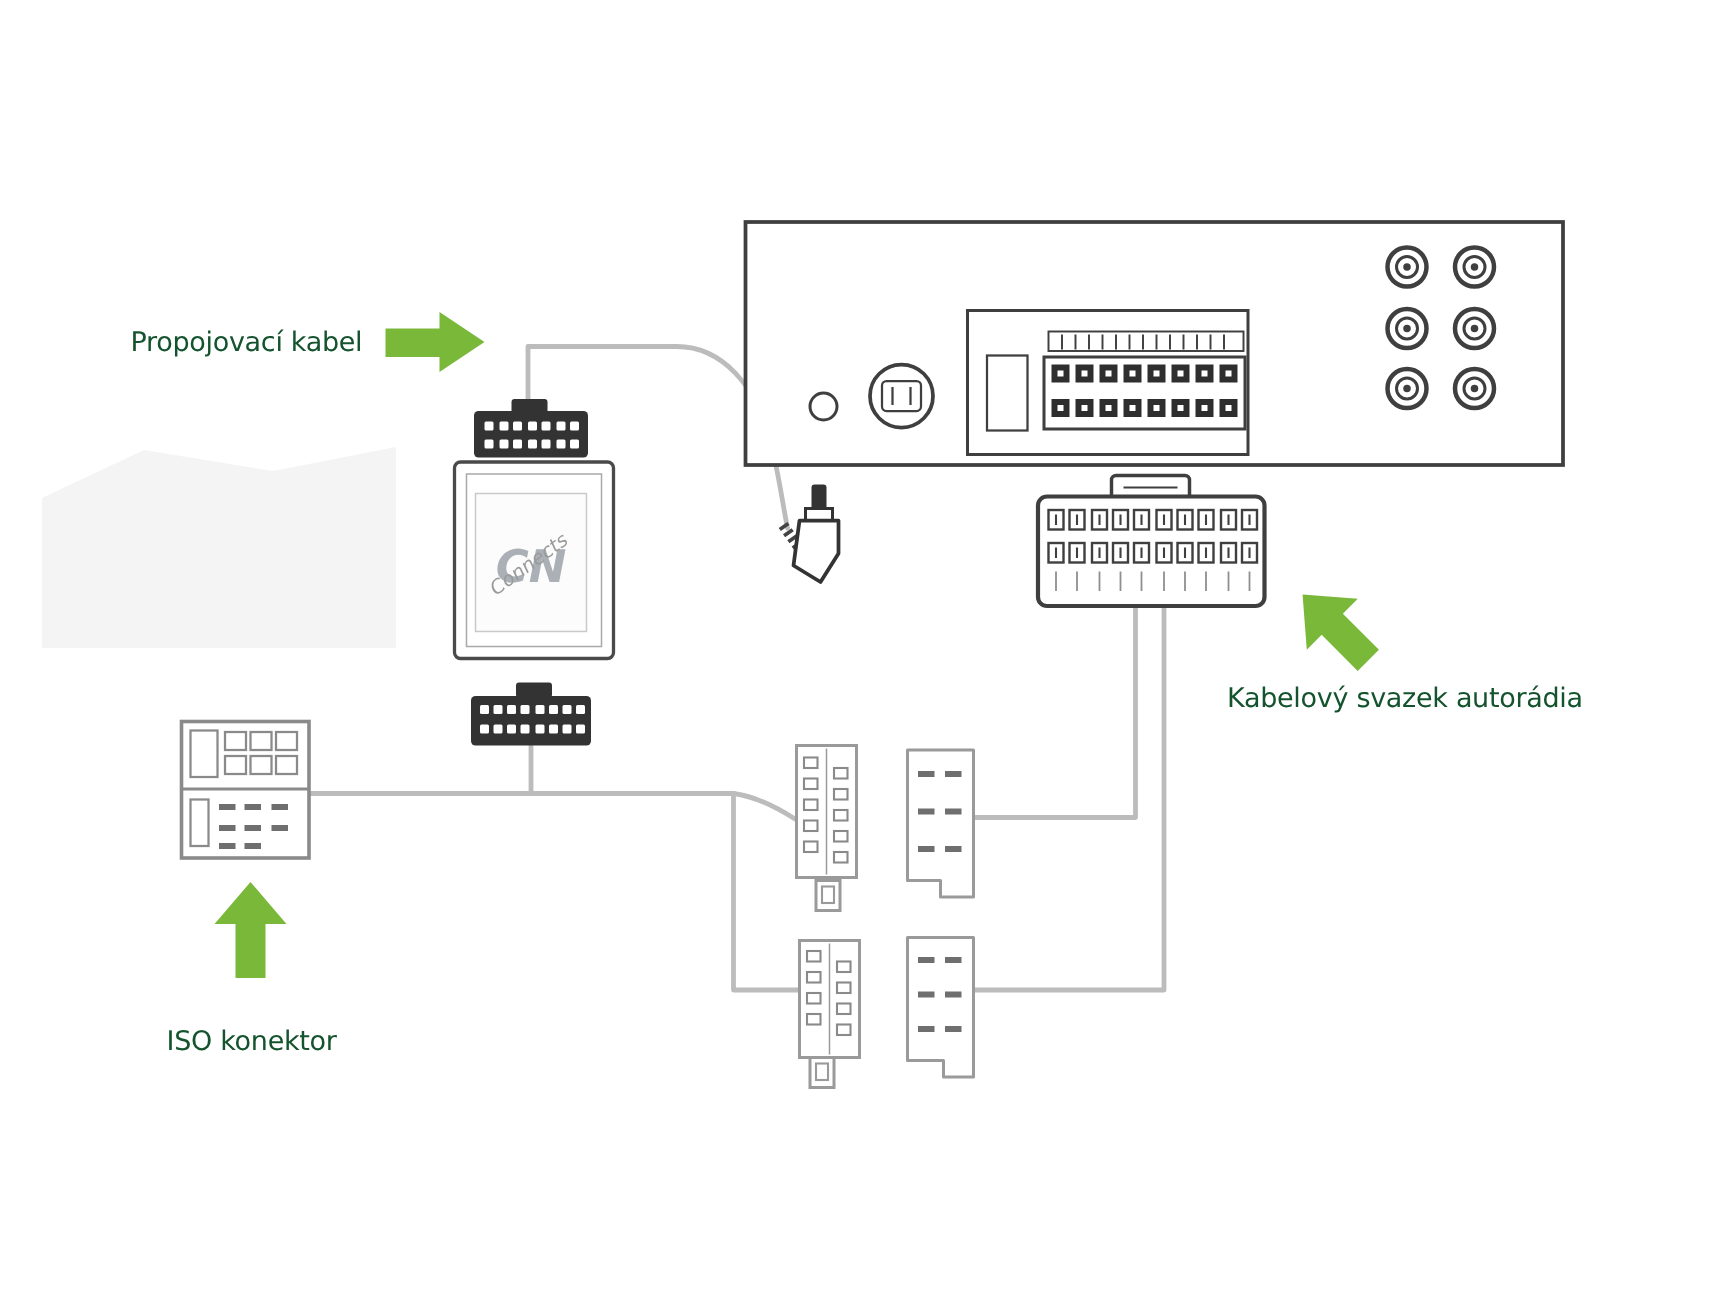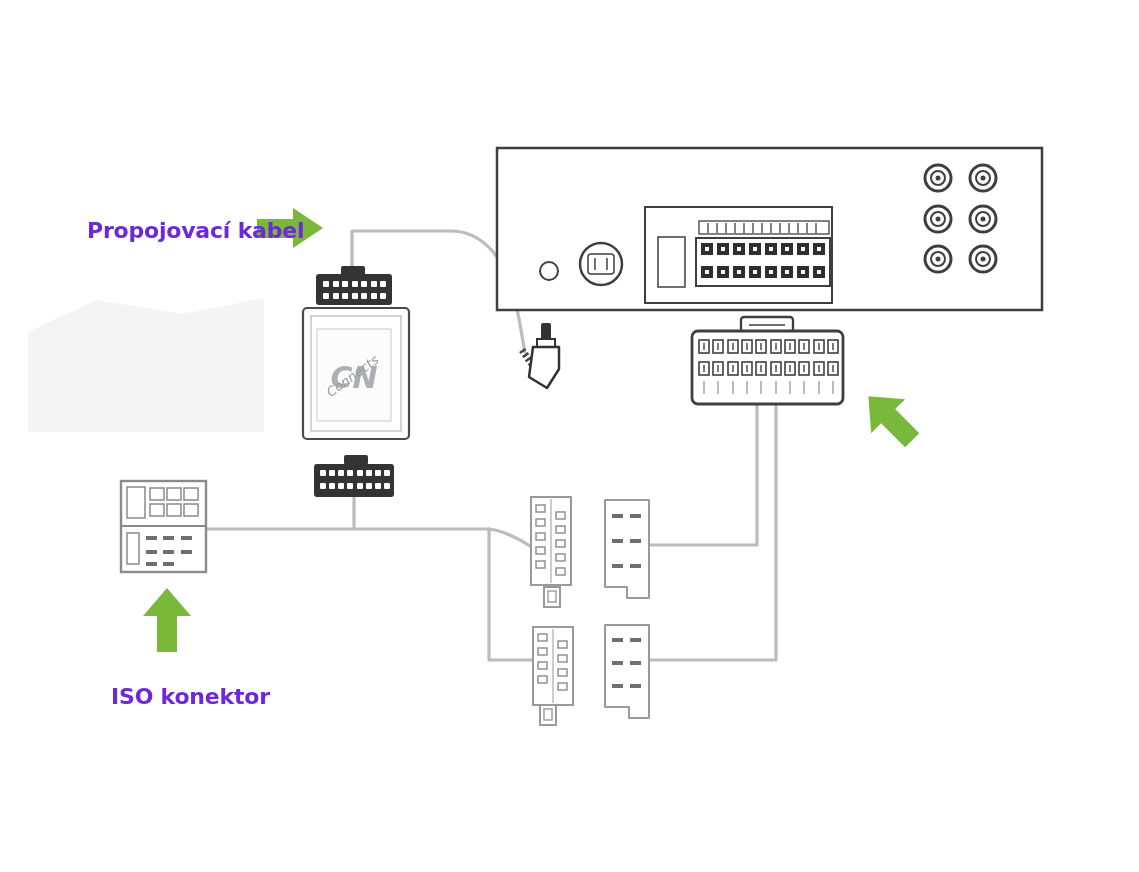--- a/index.html
+++ b/index.html
@@ -1,20 +1,20 @@
 <!DOCTYPE html>
 <html><head>
 <meta charset="utf-8">
 <style>
   * { margin:0; padding:0; box-sizing:border-box; }
   body { background:#ffffff; font-family:"DejaVu Sans","Liberation Sans",sans-serif; }
   .stage { position:relative; width:1139px; height:872px; background:#ffffff; overflow:hidden; }
   .stage svg { position:absolute; left:0; top:0; }
   .diagram-label {
-    position:absolute; font-weight:bold; font-size:22px; color:#6d28d9;
+    position:absolute; font-weight:normal; font-size:18px; color:#14532d;
     letter-spacing:-0.2px; white-space:nowrap;
   }
   .logo-cn { font-size:30px; font-weight:bold; font-style:italic; fill:#aab0b6; }
   .logo-script { font-size:13px; font-style:italic; fill:#9b9b9b; }
 </style>
 </head>
 <body>
 
 <div class="stage">
 
@@ -276,16 +276,17 @@
 
     <g>
       <polygon points="257,219 293,219 293,208 323,228 293,248 293,238 257,238" fill="#7ab83a"></polygon>
       <polygon points="0,-32 24,-4 10,-4 10,30 -10,30 -10,-4 -24,-4" transform="translate(891,419) rotate(-45)" fill="#7ab83a"></polygon>
       <polygon points="0,-32 24,-4 10,-4 10,32 -10,32 -10,-4 -24,-4" transform="translate(167,620)" fill="#7ab83a"></polygon>
     </g>
   </svg>
 
   <div class="diagram-label" style="left:87px; top:218px;">Propojovací kabel</div>
 
+  <div class="diagram-label" style="left:818px; top:455px;">Kabelový svazek autorádia</div>
 
   <div class="diagram-label" style="left:111px; top:684px;">ISO konektor</div>
 
 </div>
 
 </body></html>

